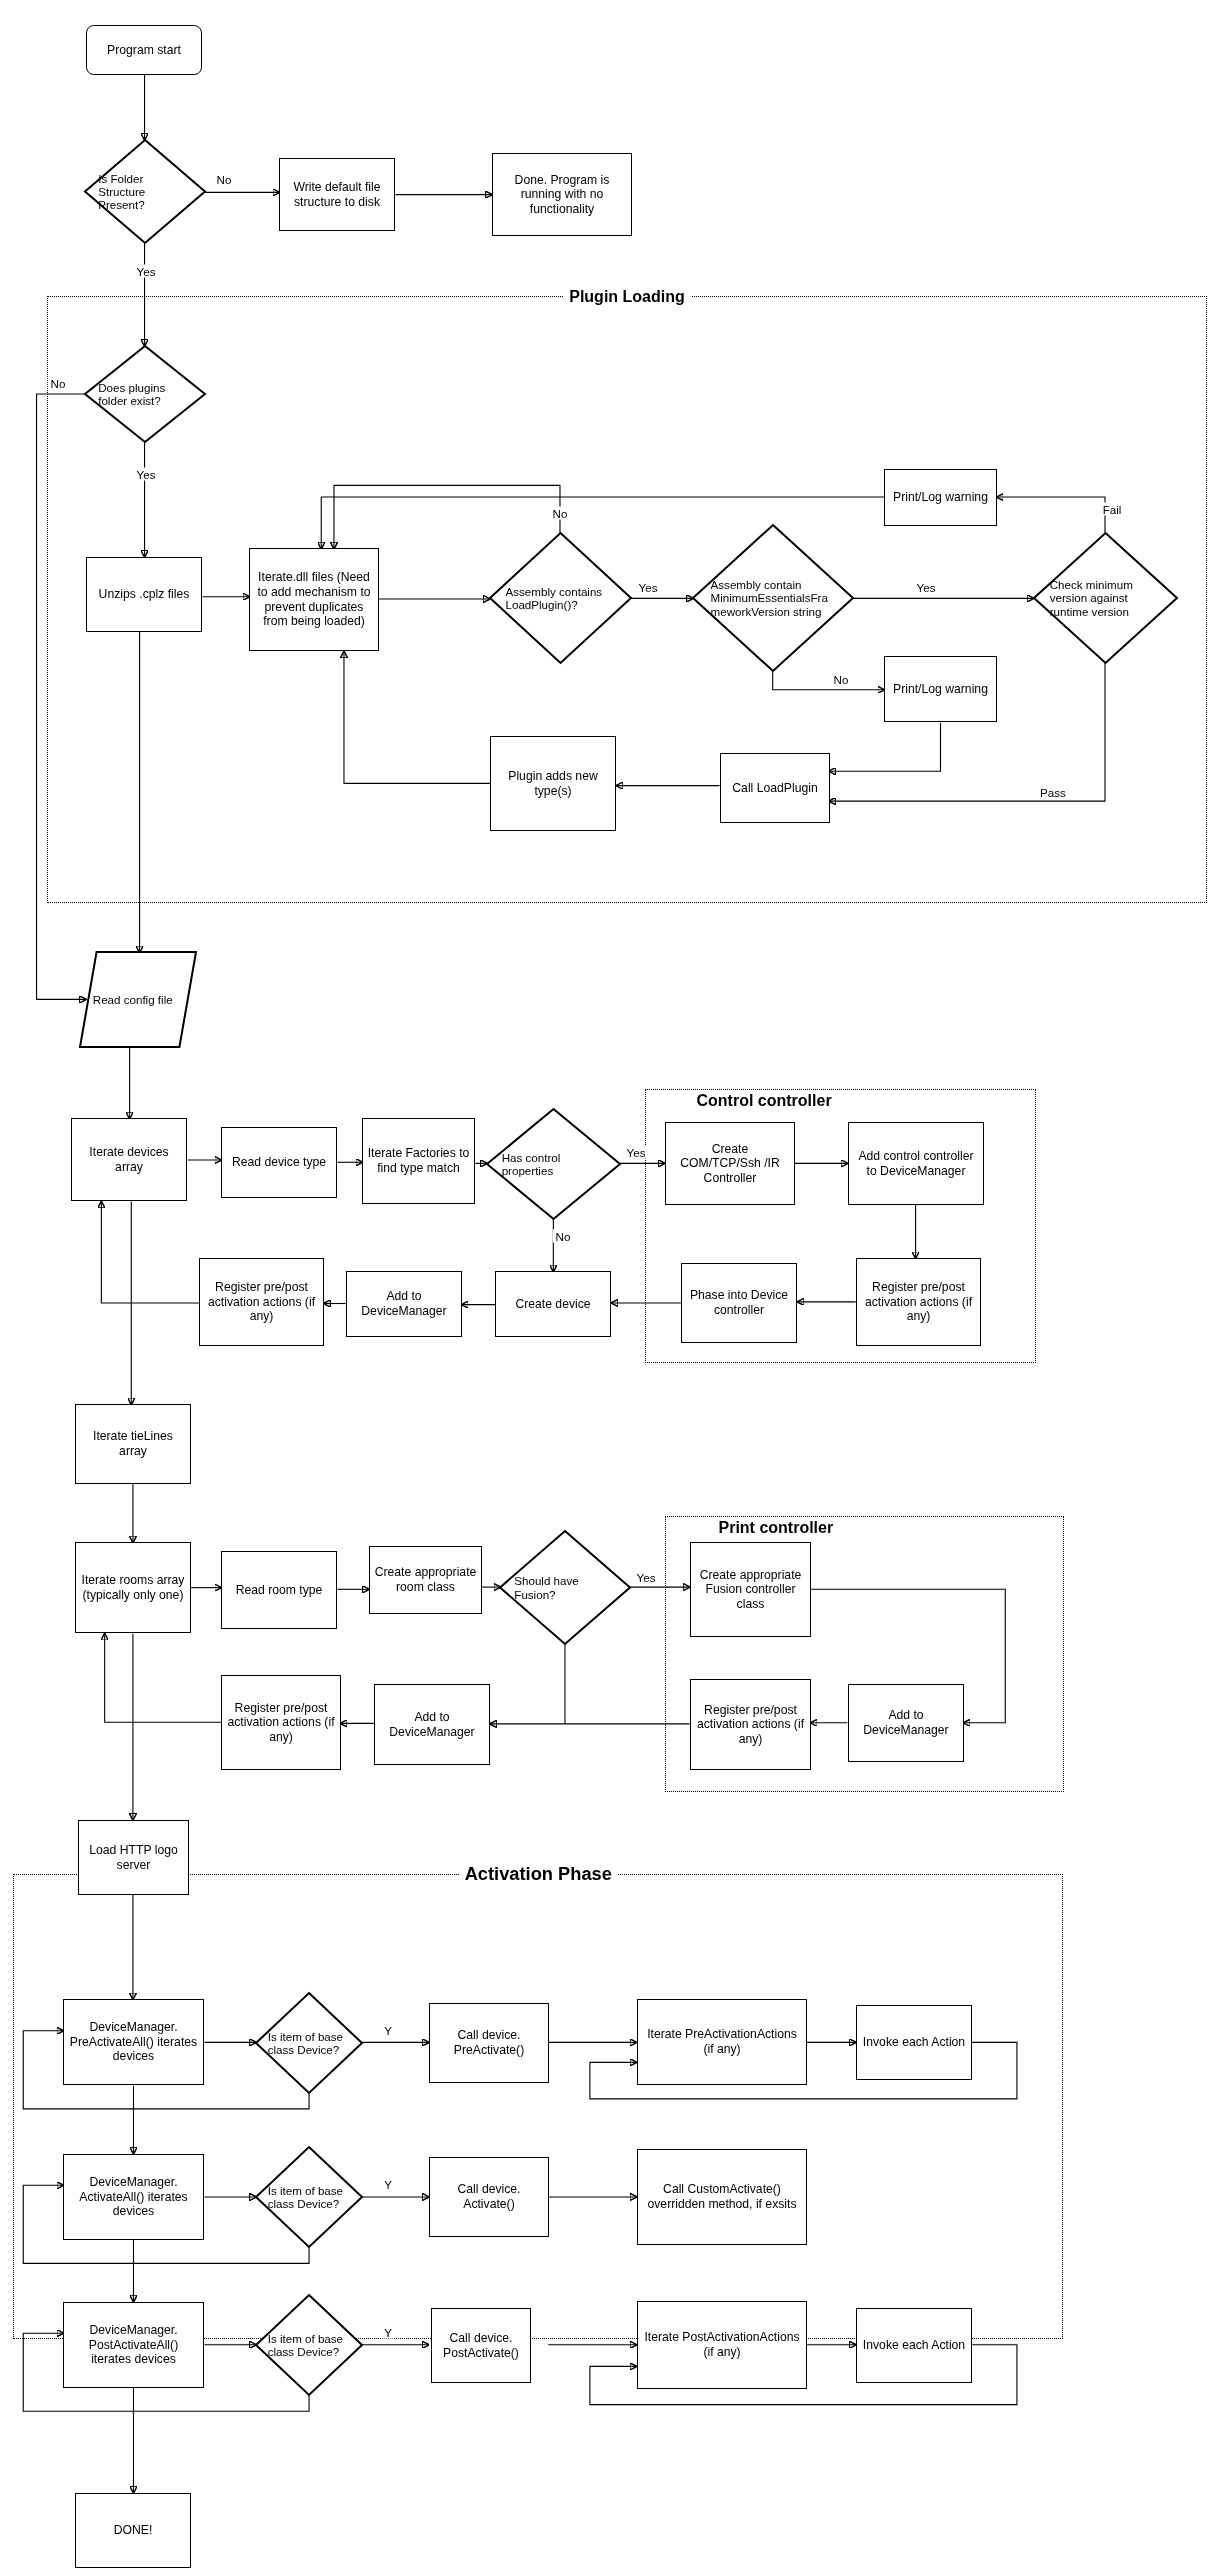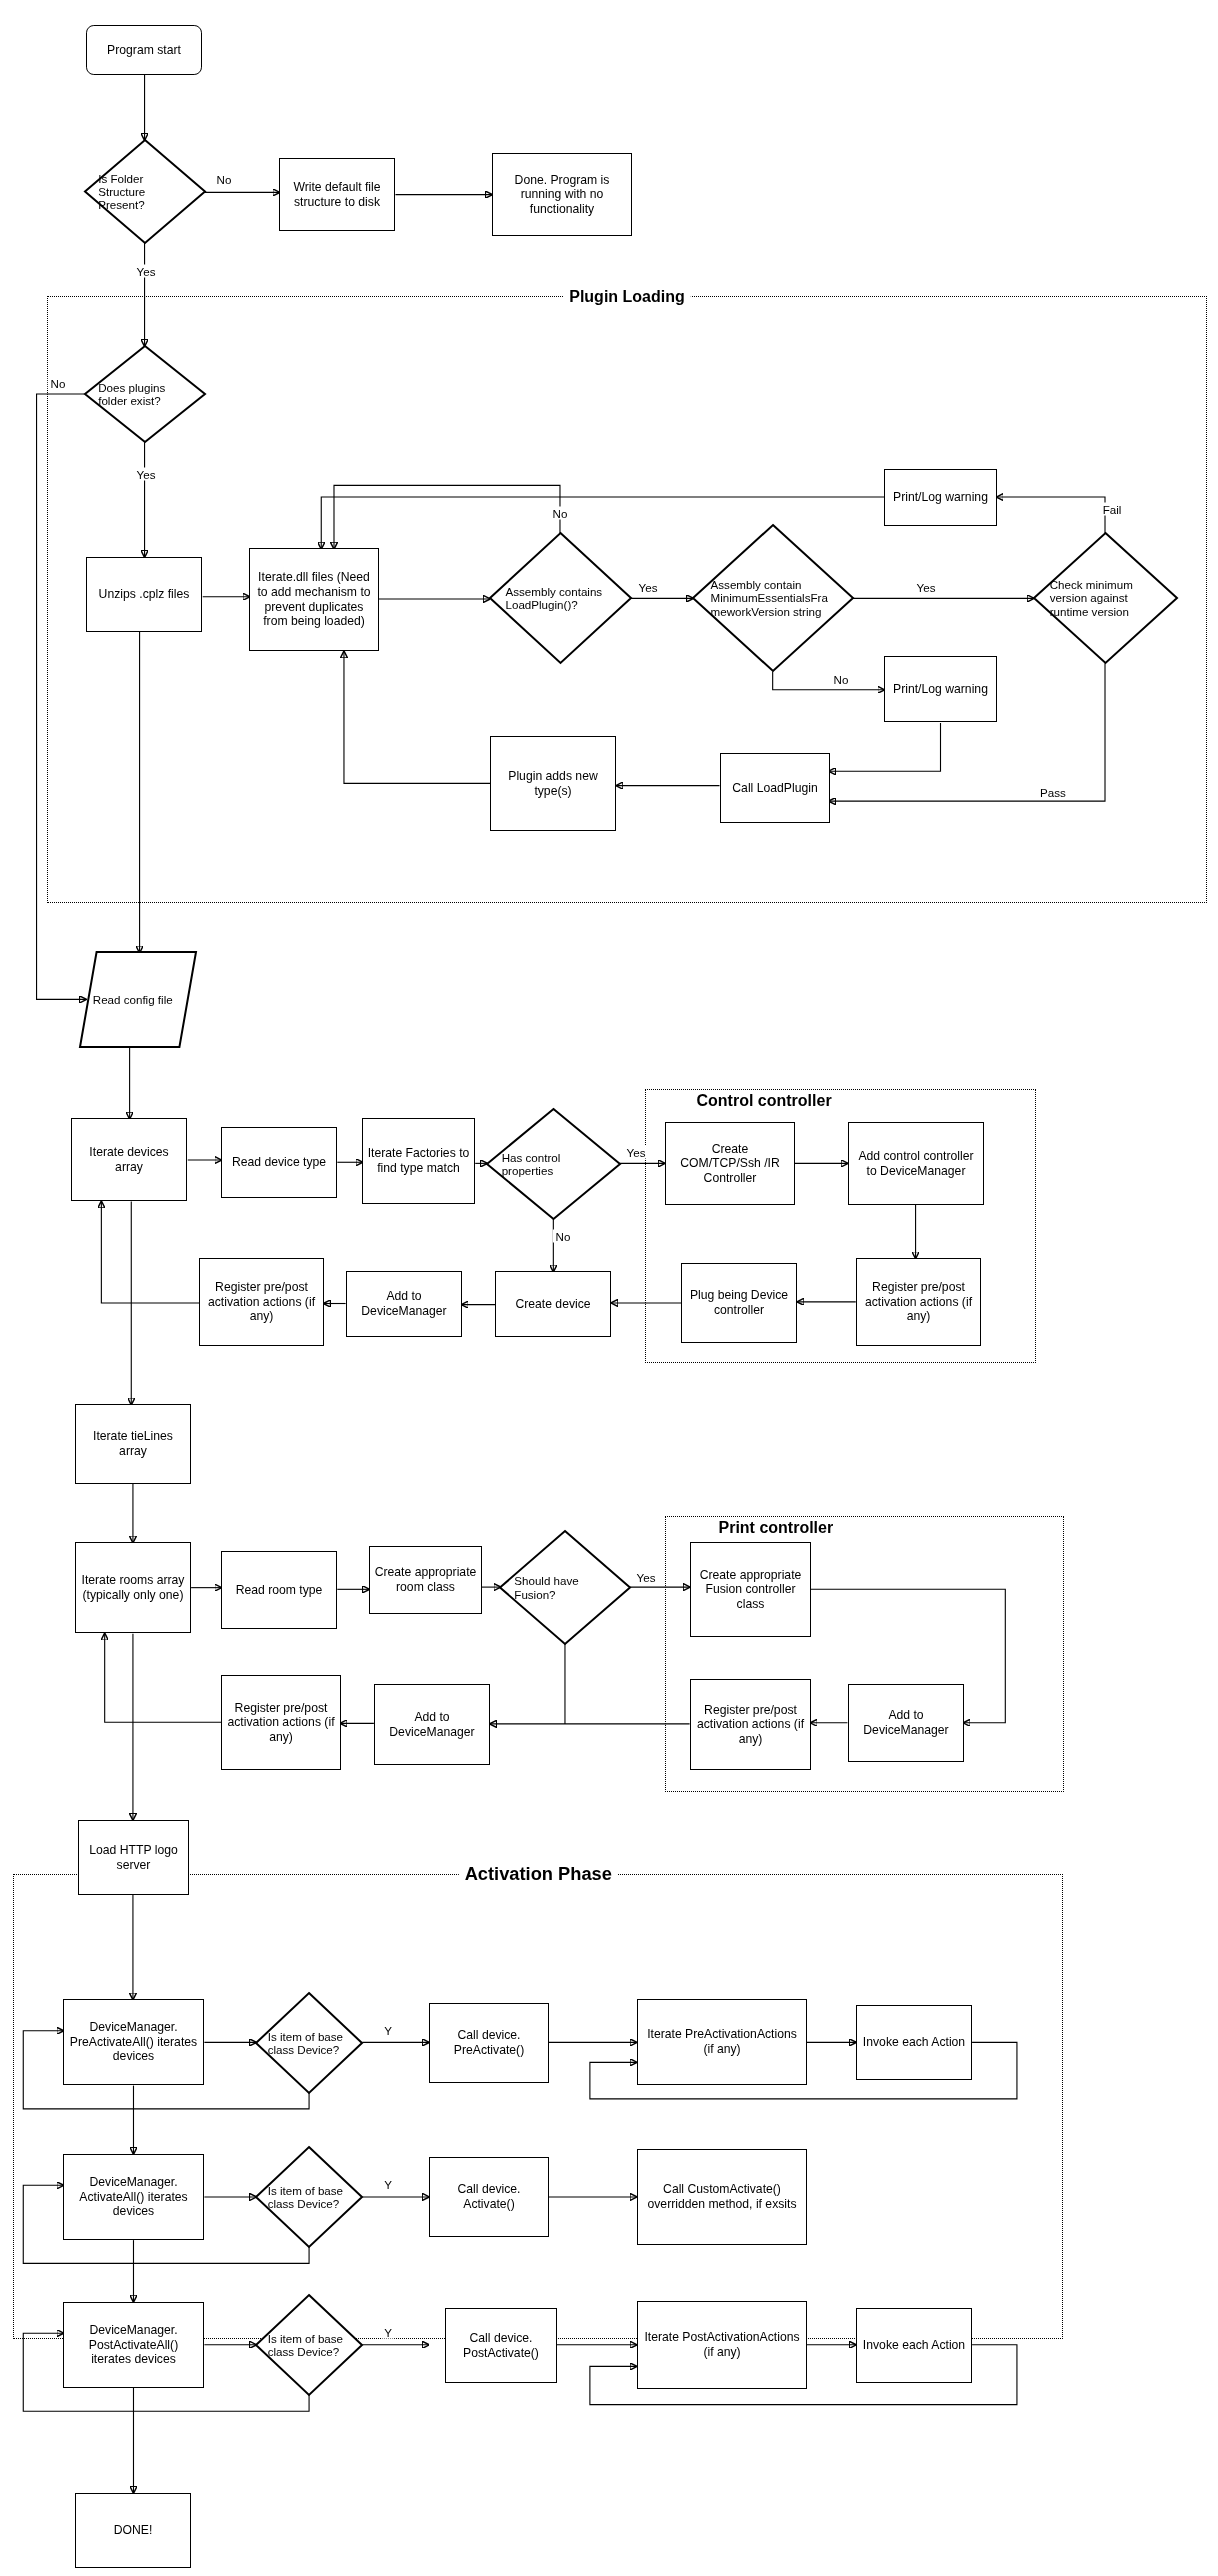--- a/index.html
+++ b/index.html
@@ -176,21 +176,21 @@
   <div class="diamond" style="left:487px;top:1109px;width:133px;height:110px">
     <svg viewBox="0 0 100 100" preserveAspectRatio="none">
         <polygon points="50,0 100,50 50,100 0,50" vector-effect="non-scaling-stroke"></polygon>
       </svg>
     <div class="lbl">Has control properties</div>
   </div>
 
   <div class="node" style="left:665px;top:1122px;width:130px;height:83px">Create COM/TCP/Ssh /IR Controller</div>
   <div class="node" style="left:848px;top:1122px;width:136px;height:83px">Add control controller to DeviceManager</div>
   <div class="node" style="left:856px;top:1258px;width:125px;height:88px">Register pre/post activation actions (if any)</div>
-  <div class="node" style="left:681px;top:1263px;width:116px;height:80px">Plug being Device controller</div>
+  <div class="node" style="left:681px;top:1263px;width:116px;height:80px">Phase into Device controller</div>
   <div class="node" style="left:495px;top:1271px;width:116px;height:66px">Create device</div>
   <div class="node" style="left:346px;top:1271px;width:116px;height:66px">Add to DeviceManager</div>
   <div class="node" style="left:199px;top:1258px;width:125px;height:88px">Register pre/post activation actions (if any)</div>
 
   <div class="node" style="left:75px;top:1404px;width:116px;height:80px">Iterate tieLines array</div>
   <div class="node" style="left:75px;top:1542px;width:116px;height:91px">Iterate rooms array (typically only one)</div>
   <div class="node" style="left:221px;top:1551px;width:116px;height:78px">Read room type</div>
   <div class="node" style="left:369px;top:1546px;width:113px;height:68px">Create appropriate room class</div>
 
   <div class="diamond" style="left:500px;top:1531px;width:130px;height:113px">
@@ -229,21 +229,21 @@
   <div class="node" style="left:429px;top:2157px;width:120px;height:80px">Call device. Activate()</div>
   <div class="node" style="left:637px;top:2149px;width:170px;height:96px">Call CustomActivate() overridden method, if exsits</div>
 
   <div class="node" style="left:63px;top:2302px;width:141px;height:86px">DeviceManager. PostActivateAll() iterates devices</div>
   <div class="diamond" style="left:256px;top:2295px;width:106px;height:100px">
     <svg viewBox="0 0 100 100" preserveAspectRatio="none">
         <polygon points="50,0 100,50 50,100 0,50" vector-effect="non-scaling-stroke"></polygon>
       </svg>
     <div class="lbl">Is item of base class Device?</div>
   </div>
-  <div class="node" style="left:445px;top:2308px;width:112px;height:75px">Call device. PostActivate()</div>
+  <div class="node" style="left:431px;top:2308px;width:100px;height:75px">Call device. PostActivate()</div>
   <div class="node" style="left:637px;top:2301px;width:170px;height:88px">Iterate PostActivationActions (if any)</div>
   <div class="node" style="left:856px;top:2308px;width:116px;height:75px">Invoke each Action</div>
 
   <div class="node" style="left:75px;top:2493px;width:116px;height:75px">DONE!</div>
 
   <div class="elabel" style="left:224px;top:179px">No</div>
   <div class="elabel" style="left:146px;top:271px">Yes</div>
   <div class="elabel" style="left:58px;top:383px">No</div>
   <div class="elabel" style="left:146px;top:474px">Yes</div>
   <div class="elabel" style="left:560px;top:513px">No</div>

